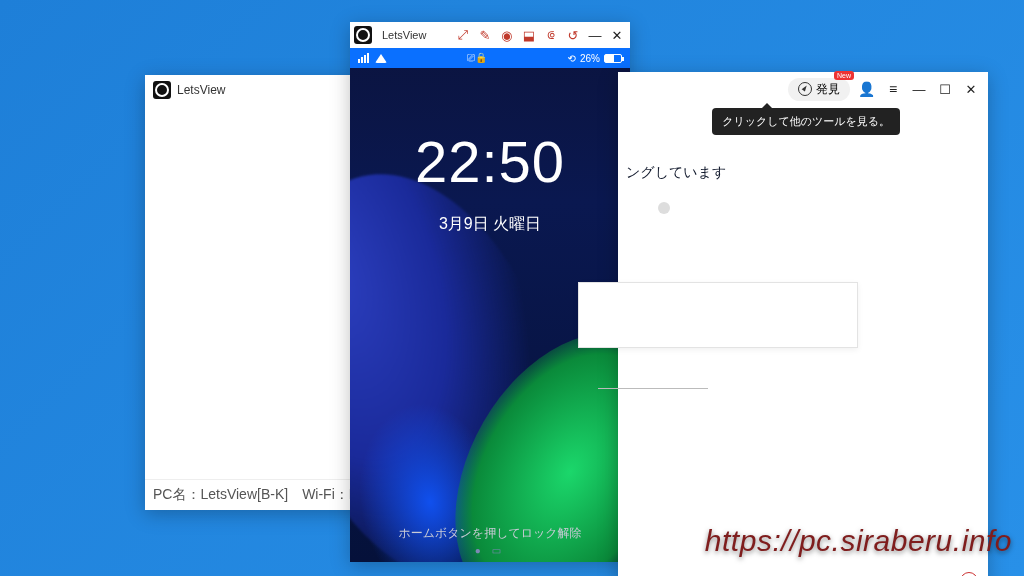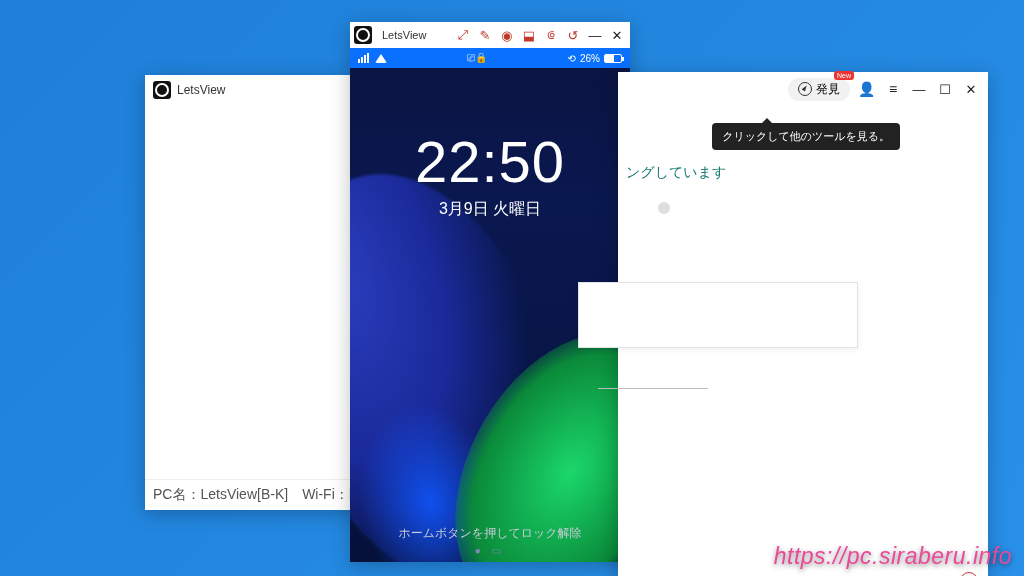--- a/index.html
+++ b/index.html
@@ -70,21 +70,21 @@
   .bars i:nth-child(1){height:4px;} .bars i:nth-child(2){height:6px;}
   .bars i:nth-child(3){height:8px;} .bars i:nth-child(4){height:10px;}
   .wifi-i{width:0;height:0;border-left:6px solid transparent;border-right:6px solid transparent;border-bottom:9px solid #fff;border-radius:2px;}
   .battery{width:18px;height:9px;border:1px solid #fff;border-radius:2px;position:relative;}
   .battery::after{content:"";position:absolute;right:-3px;top:2px;width:2px;height:4px;background:#fff;}
   .battery i{display:block;height:100%;background:#fff;width:54%;}
   .clock{
     position:absolute;top:80px;left:0;right:0;text-align:center;color:#fff;
   }
   .clock .time{font-size:58px;font-weight:300;letter-spacing:1px;}
-  .clock .date{font-size:16px;margin-top:4px;}
+  .clock .date{font-size:16px;margin-top:19px;}
   .unlock-hint{
     position:absolute;bottom:20px;left:0;right:0;text-align:center;
     color:#c9cbd6;font-size:12px;
   }
   .page-dots{position:absolute;bottom:6px;left:0;right:0;text-align:center;color:#7d88b6;font-size:10px;letter-spacing:4px;}
 
   
   #win-right{ left:618px; top:72px; width:370px; height:528px; }
   #win-right .topbar{
     height:34px; display:flex; align-items:center; justify-content:flex-end;
@@ -99,46 +99,46 @@
     width:14px;height:14px;border:1.5px solid #333;border-radius:50%;position:relative;
   }
   .discover-btn .compass::after{content:"";position:absolute;left:4px;top:2px;width:0;height:0;border-left:2px solid transparent;border-right:2px solid transparent;border-bottom:6px solid #333;transform:rotate(35deg);}
   .new-badge{
     position:absolute;top:-7px;right:-4px;background:#e33;color:#fff;
     font-size:7px;padding:1px 3px;border-radius:3px;
   }
   .top-ico{width:18px;height:18px;display:flex;align-items:center;justify-content:center;cursor:pointer;color:#222;font-size:14px;}
   .win-ctrl{font-family:Arial;font-size:13px;}
   .tooltip{
-    position:absolute;top:51px;right:88px;
+    position:absolute;top:36px;right:88px;
     background:#222;color:#fff;font-size:11px;padding:6px 10px;border-radius:4px;
     white-space:nowrap;
   }
   .tooltip::before{
     content:"";position:absolute;top:-5px;left:50px;
     border-left:5px solid transparent;border-right:5px solid transparent;border-bottom:5px solid #222;
   }
   .content-frag{
-    position:absolute;top:92px;left:8px;font-size:14px;color:#0f766e;
+    position:absolute;top:92px;left:8px;font-size:14px;color:#0f172a;
   }
   .loading-dot{
     position:absolute;top:130px;left:40px;width:12px;height:12px;border-radius:50%;background:#ddd;
   }
   .input-box{
     position:absolute;top:210px;left:-40px;width:280px;height:66px;
     background:#fff;border:1px solid #e3e3e3;box-shadow:0 2px 6px rgba(0,0,0,.06);
   }
   .sep-line{position:absolute;top:316px;left:-20px;width:110px;height:1px;background:#bbb;}
   .help-ico{
     position:absolute;bottom:10px;right:10px;width:18px;height:18px;border:1.5px solid #c33;border-radius:50%;
     display:flex;align-items:center;justify-content:center;color:#c33;font-size:12px;cursor:pointer;
   }
 
   .watermark{
-    position:absolute;right:12px;bottom:6px;color:#ec4899;font-size:23px;
+    position:absolute;right:12px;bottom:18px;color:#7f1d1d;font-size:30px;
     font-family:Arial;text-shadow:0 2px 5px rgba(0,0,0,.5);font-style:italic;letter-spacing:.5px;
   }
 </style>
 </head>
 <body>
 
 <div id="win-left" class="window">
   <div class="titlebar">
     <span class="app-icon"></span>
     <span class="title">LetsView</span>

